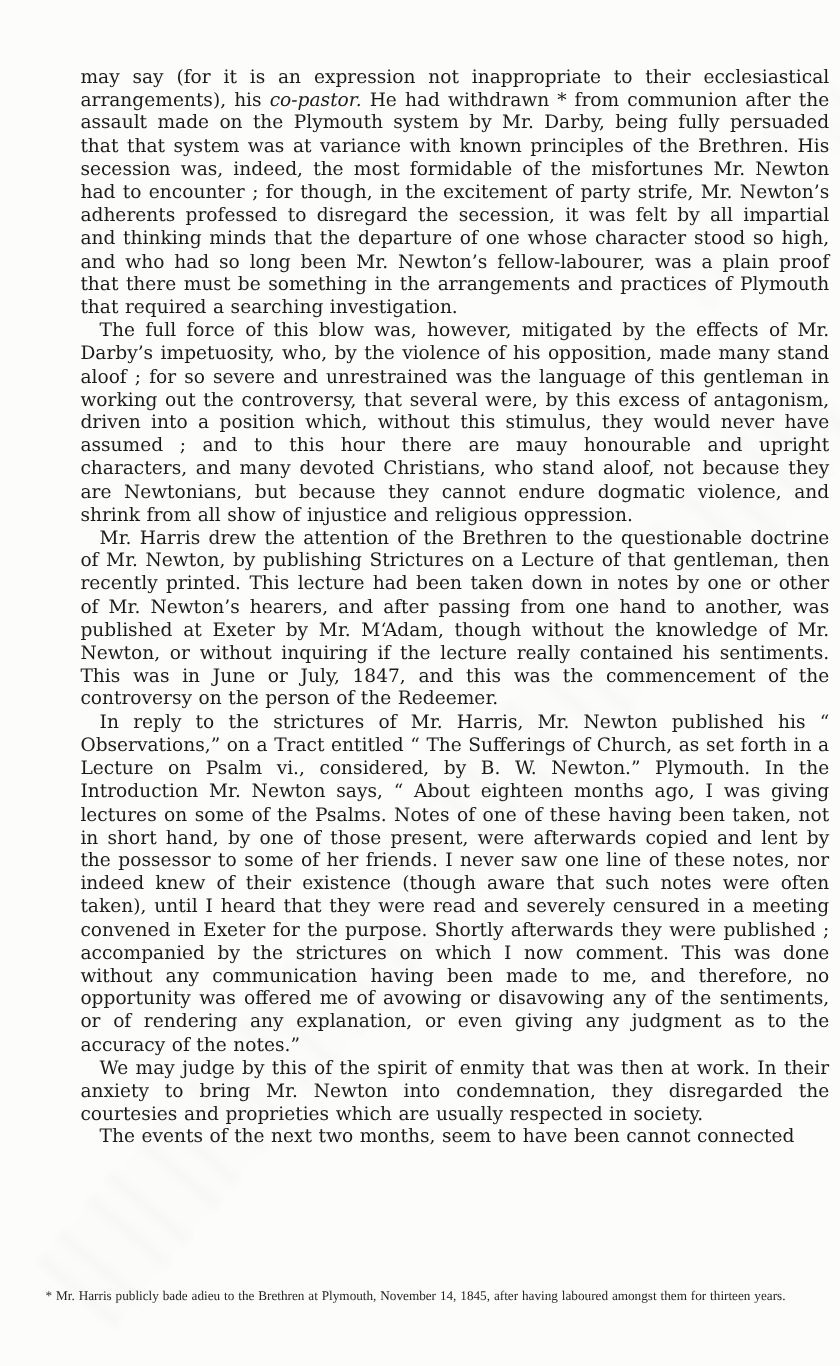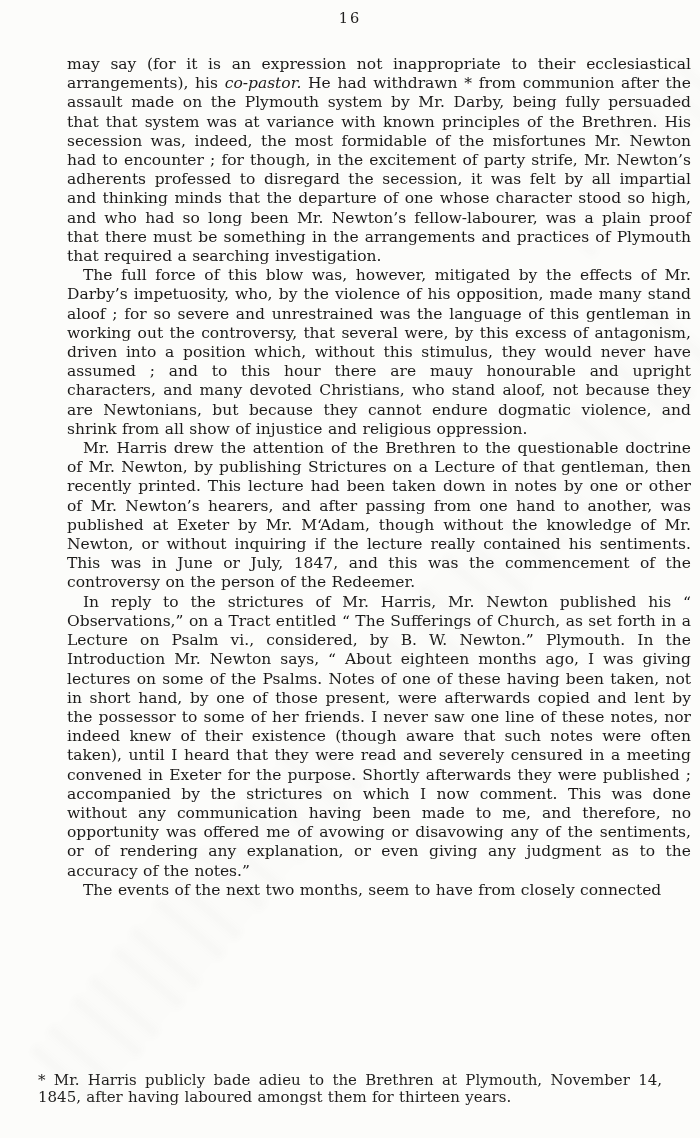--- a/index.html
+++ b/index.html
@@ -48,25 +48,26 @@
     text-indent: 16px;
   }
   .italic {
     font-style: italic;
   }
   .footnote {
     position: absolute;
     left: 38px;
     top: 1072px;
     width: 624px;
-    font-size: 15px;
+    font-size: 11px;
     line-height: 17px;
     text-align: justify;
     word-spacing: 0.5px;
     color: #201f1e;
+    font-family: Liberation Serif, serif;
   }
   
   .watermark {
     position: absolute;
     pointer-events: none;
     transform-origin: 0 0;
     filter: blur(3px);
   }
   .wm-1 {
     left: 30px;
@@ -95,24 +96,24 @@
     opacity: 0.25;
   }
 </style>
 </head>
 <body>
 
 <div class="page">
   <div class="watermark wm-1"></div>
   <div class="watermark wm-2"></div>
 
-  <div class="page-number">16</div>
 
   <div class="body-text">
       <p><span>may say (for it is an expression not inappropriate to their ecclesiastical arrangements), his </span><span class="italic">co-pastor.</span><span>  He had withdrawn * from communion after the assault made on the Plymouth system by Mr. Darby, being fully persuaded that that system was at variance with known principles of the Brethren.  His secession was, indeed, the most formidable of the misfortunes Mr. Newton had to encounter ; for though, in the excitement of party strife, Mr. Newton’s adherents professed to disregard the secession, it was felt by all impartial and thinking minds that the departure of one whose character stood so high, and who had so long been Mr. Newton’s fellow-labourer, was a plain proof that there must be something in the arrangements and practices of Plymouth that required a searching investigation.</span></p>
       <p class="indent"><span>The full force of this blow was, however, mitigated by the effects of Mr. Darby’s impetuosity, who, by the violence of his opposition, made many stand aloof ;  for so severe and unrestrained was the language of this gentleman in working out the controversy, that several were, by this excess of antagonism, driven into a position which, without this stimulus, they would never have assumed ; and to this hour there are mauy honourable and upright characters, and many devoted Christians, who stand aloof, not because they are Newtonians, but because they cannot endure dogmatic violence, and shrink from all show of injustice and religious oppression.</span></p>
       <p class="indent"><span>Mr. Harris drew the attention of the Brethren to the questionable doctrine of Mr. Newton, by publishing Strictures on a Lecture of that gentleman, then recently printed.  This lecture had been taken down in notes by one or other of Mr. Newton’s hearers, and after passing from one hand to another, was published at Exeter by Mr. M‘Adam, though without the knowledge of Mr. Newton, or without inquiring if the lecture really contained his sentiments.  This was in June or July, 1847, and this was the commencement of the controversy on the person of the Redeemer.</span></p>
       <p class="indent"><span>In reply to the strictures of Mr. Harris, Mr. Newton published his “ Observations,” on a Tract entitled “ The Sufferings of Church, as set forth in a Lecture on Psalm vi., considered, by B. W. Newton.”   Plymouth. In the Introduction Mr. Newton says, “ About eighteen months ago, I was giving lectures on some of the Psalms.   Notes of one of these having been taken, not in short hand, by one of those present, were afterwards copied and lent by the possessor to some of her friends.   I never saw one line of these notes, nor indeed knew of their existence (though aware that such notes were often taken), until I heard that they were read and severely censured in a meeting convened in Exeter for the purpose.  Shortly afterwards they were published ; accompanied by the strictures on which I now comment. This was done without any communication having been made to me, and therefore, no opportunity was offered me of avowing or disavowing any of the sentiments, or of rendering any explanation, or even giving any judgment as to the accuracy of the notes.”</span></p>
-      <p class="indent"><span>The events of the next two months, seem to have from closely connected</span></p>
+      <p class="indent"><span>We may judge by this of the spirit of enmity that was then at work.  In their anxiety to bring Mr. Newton into condemnation, they disregarded the courtesies and proprieties which are usually respected in society.</span></p>
+      <p class="indent"><span>The events of the next two months, seem to have been cannot connected</span></p>
     </div>
 
   <div class="footnote">* Mr. Harris publicly bade adieu to the Brethren at Plymouth, November 14, 1845, after having laboured amongst them for thirteen years.</div>
 </div>
 
 </body></html>

